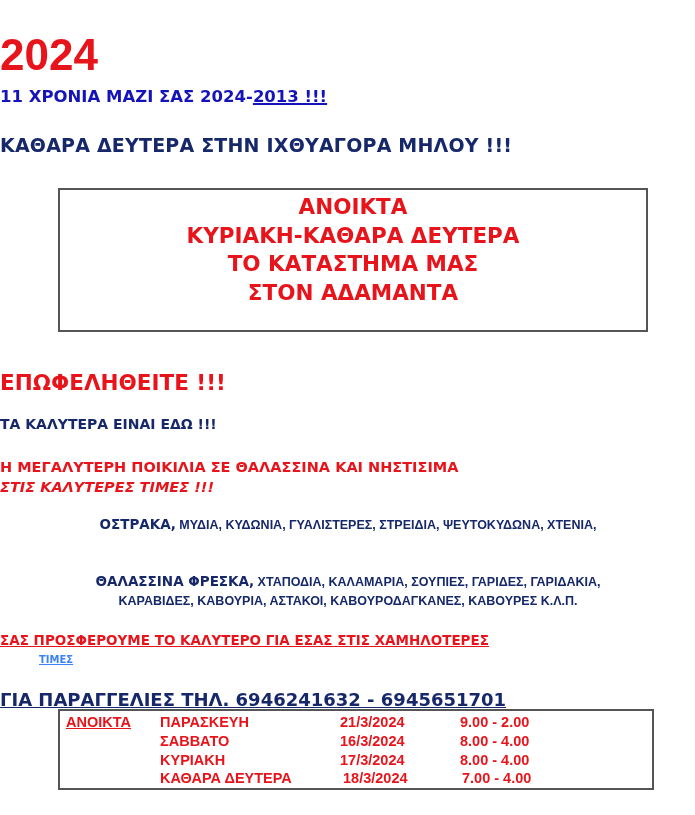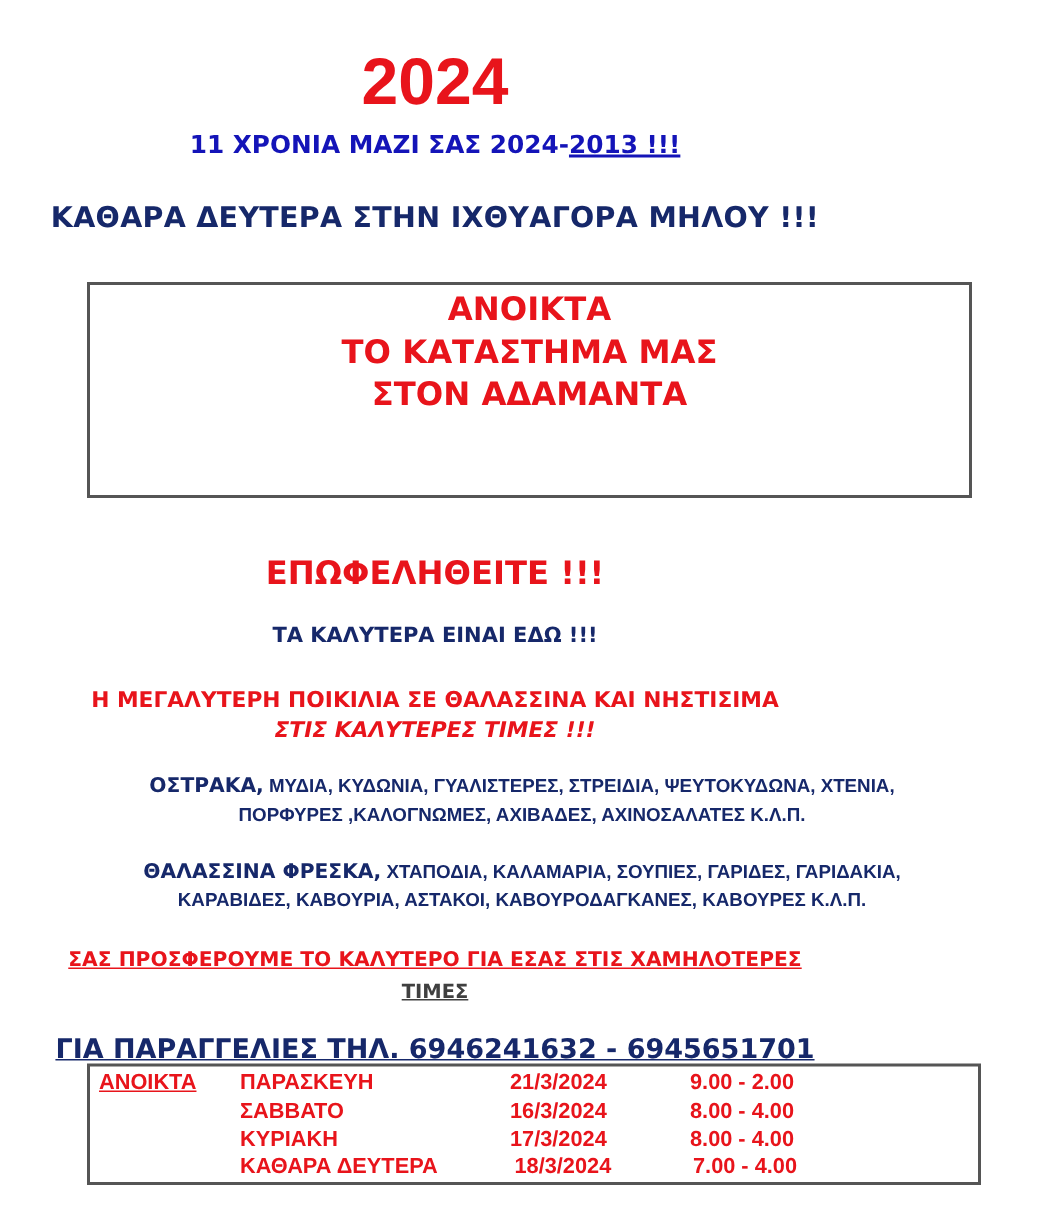--- a/index.html
+++ b/index.html
@@ -1,21 +1,21 @@
 <!DOCTYPE html>
 <html><head>
   <meta charset="utf-8">
   <style>
     html, body { margin: 0; padding: 0; background: #ffffff; }
     body {
       width: 695px; height: 815px; position: relative; overflow: hidden;
       font-family: "DejaVu Sans", "Liberation Sans", sans-serif;
       font-weight: bold;
     }
-    .abs { position: absolute; left: 0; width: 580px; text-align: center; white-space: nowrap; }
+    .abs { position: absolute; left: 0; width: 580px; white-space: nowrap; }
 
     #year { top: 30px; font-size: 44px; font-family: "Liberation Sans", sans-serif; color: #e8141b; letter-spacing: 0px; }
     #anniv { top: 87px; font-size: 16.5px; color: #1414b8; }
     #anniv .ul { text-decoration: underline; text-decoration-thickness: 2px; }
     #headline { top: 134px; font-size: 19px; color: #16286a; letter-spacing: 0.2px; }
 
     #open-box {
       position: absolute; left: 58px; top: 188px; width: 590px; height: 144px;
       border: 2px solid #555; box-sizing: border-box;
     }
@@ -30,21 +30,21 @@
     #variety1 { top: 459px; font-size: 14.5px; color: #e8141b; }
     #variety2 { top: 479px; font-size: 14.5px; color: #e8141b; font-style: italic; }
 
     .plist { position: absolute; left: 43px; width: 610px; text-align: center; font-size: 12.5px; color: #16286a; font-weight: normal; font-family: "Liberation Sans", sans-serif; line-height: 19px; }
     .plist b { font-weight: bold; font-size: 13.5px; font-family: "DejaVu Sans", sans-serif; }
     .plist .items { font-weight: bold; }
     #shellfish { top: 515px; }
     #seafood { top: 572px; }
 
     #offer1 { top: 632px; font-size: 13.5px; color: #e8141b; text-decoration: underline; }
-    #offer2 { top: 654px; font-size: 13px; color: #404040; text-decoration: underline; }
+    #offer2 { top: 654px; font-size: 10px; color: #3b82f6; text-decoration: underline; padding-left: 39px; }
     #phone { top: 674px; font-size: 18px; color: #16286a; text-decoration: underline; margin-top: 15px; }
 
     #hours-box {
       position: absolute; left: 58px; top: 709px; width: 596px; height: 81px;
       border: 2px solid #555; box-sizing: border-box;
     }
     .hrow { position: absolute; left: 0; height: 19px; font-size: 14.5px; color: #e8141b; font-family: "Liberation Sans", sans-serif; font-weight: bold; white-space: nowrap; }
     .hrow span { position: absolute; top: 0; }
     .c-label { left: 6px; text-decoration: underline; }
     .c-day { left: 100px; }
@@ -56,33 +56,33 @@
 
 <div id="year" class="abs">2024</div>
 
 <div id="anniv" class="abs"><span>11 ΧΡΟΝΙΑ ΜΑΖΙ ΣΑΣ 2024-</span><span class="ul">2013 !!!</span></div>
 
 <div id="headline" class="abs">ΚΑΘΑΡΑ ΔΕΥΤΕΡΑ ΣΤΗΝ ΙΧΘΥΑΓΟΡΑ ΜΗΛΟΥ !!!</div>
 
 <div id="open-box">
   <div class="inner">
     <span class="line">ΑΝΟΙΚΤΑ</span>
+    <span class="line">ΚΥΡΙΑΚΗ-ΚΑΘΑΡΑ ΔΕΥΤΕΡΑ</span>
     <span class="line">ΤΟ ΚΑΤΑΣΤΗΜΑ ΜΑΣ</span>
     <span class="line">ΣΤΟΝ ΑΔΑΜΑΝΤΑ</span>
   </div>
 </div>
 
 <div id="benefit" class="abs">ΕΠΩΦΕΛΗΘΕΙΤΕ !!!</div>
 <div id="best" class="abs">ΤΑ ΚΑΛΥΤΕΡΑ ΕΙΝΑΙ ΕΔΩ !!!</div>
 <div id="variety1" class="abs">Η ΜΕΓΑΛΥΤΕΡΗ ΠΟΙΚΙΛΙΑ ΣΕ ΘΑΛΑΣΣΙΝΑ ΚΑΙ ΝΗΣΤΙΣΙΜΑ</div>
 <div id="variety2" class="abs">ΣΤΙΣ ΚΑΛΥΤΕΡΕΣ ΤΙΜΕΣ !!!</div>
 
 <div id="shellfish" class="plist">
   <div><b>ΟΣΤΡΑΚΑ,</b><span class="items"> ΜΥΔΙΑ, ΚΥΔΩΝΙΑ, ΓΥΑΛΙΣΤΕΡΕΣ, ΣΤΡΕΙΔΙΑ, ΨΕΥΤΟΚΥΔΩΝΑ, ΧΤΕΝΙΑ,</span></div>
-  <div class="items">ΠΟΡΦΥΡΕΣ ,ΚΑΛΟΓΝΩΜΕΣ, ΑΧΙΒΑΔΕΣ, ΑΧΙΝΟΣΑΛΑΤΕΣ Κ.Λ.Π.</div>
 </div>
 
 <div id="seafood" class="plist">
   <div><b>ΘΑΛΑΣΣΙΝΑ ΦΡΕΣΚΑ,</b><span class="items"> ΧΤΑΠΟΔΙΑ, ΚΑΛΑΜΑΡΙΑ, ΣΟΥΠΙΕΣ, ΓΑΡΙΔΕΣ, ΓΑΡΙΔΑΚΙΑ,</span></div>
   <div class="items">ΚΑΡΑΒΙΔΕΣ, ΚΑΒΟΥΡΙΑ, ΑΣΤΑΚΟΙ, ΚΑΒΟΥΡΟΔΑΓΚΑΝΕΣ, ΚΑΒΟΥΡΕΣ Κ.Λ.Π.</div>
 </div>
 
 <div id="offer1" class="abs">ΣΑΣ ΠΡΟΣΦΕΡΟΥΜΕ ΤΟ ΚΑΛΥΤΕΡΟ ΓΙΑ ΕΣΑΣ ΣΤΙΣ ΧΑΜΗΛΟΤΕΡΕΣ</div>
 <div id="offer2" class="abs">ΤΙΜΕΣ</div>
 <div id="phone" class="abs">ΓΙΑ ΠΑΡΑΓΓΕΛΙΕΣ ΤΗΛ. 6946241632 - 6945651701</div>

